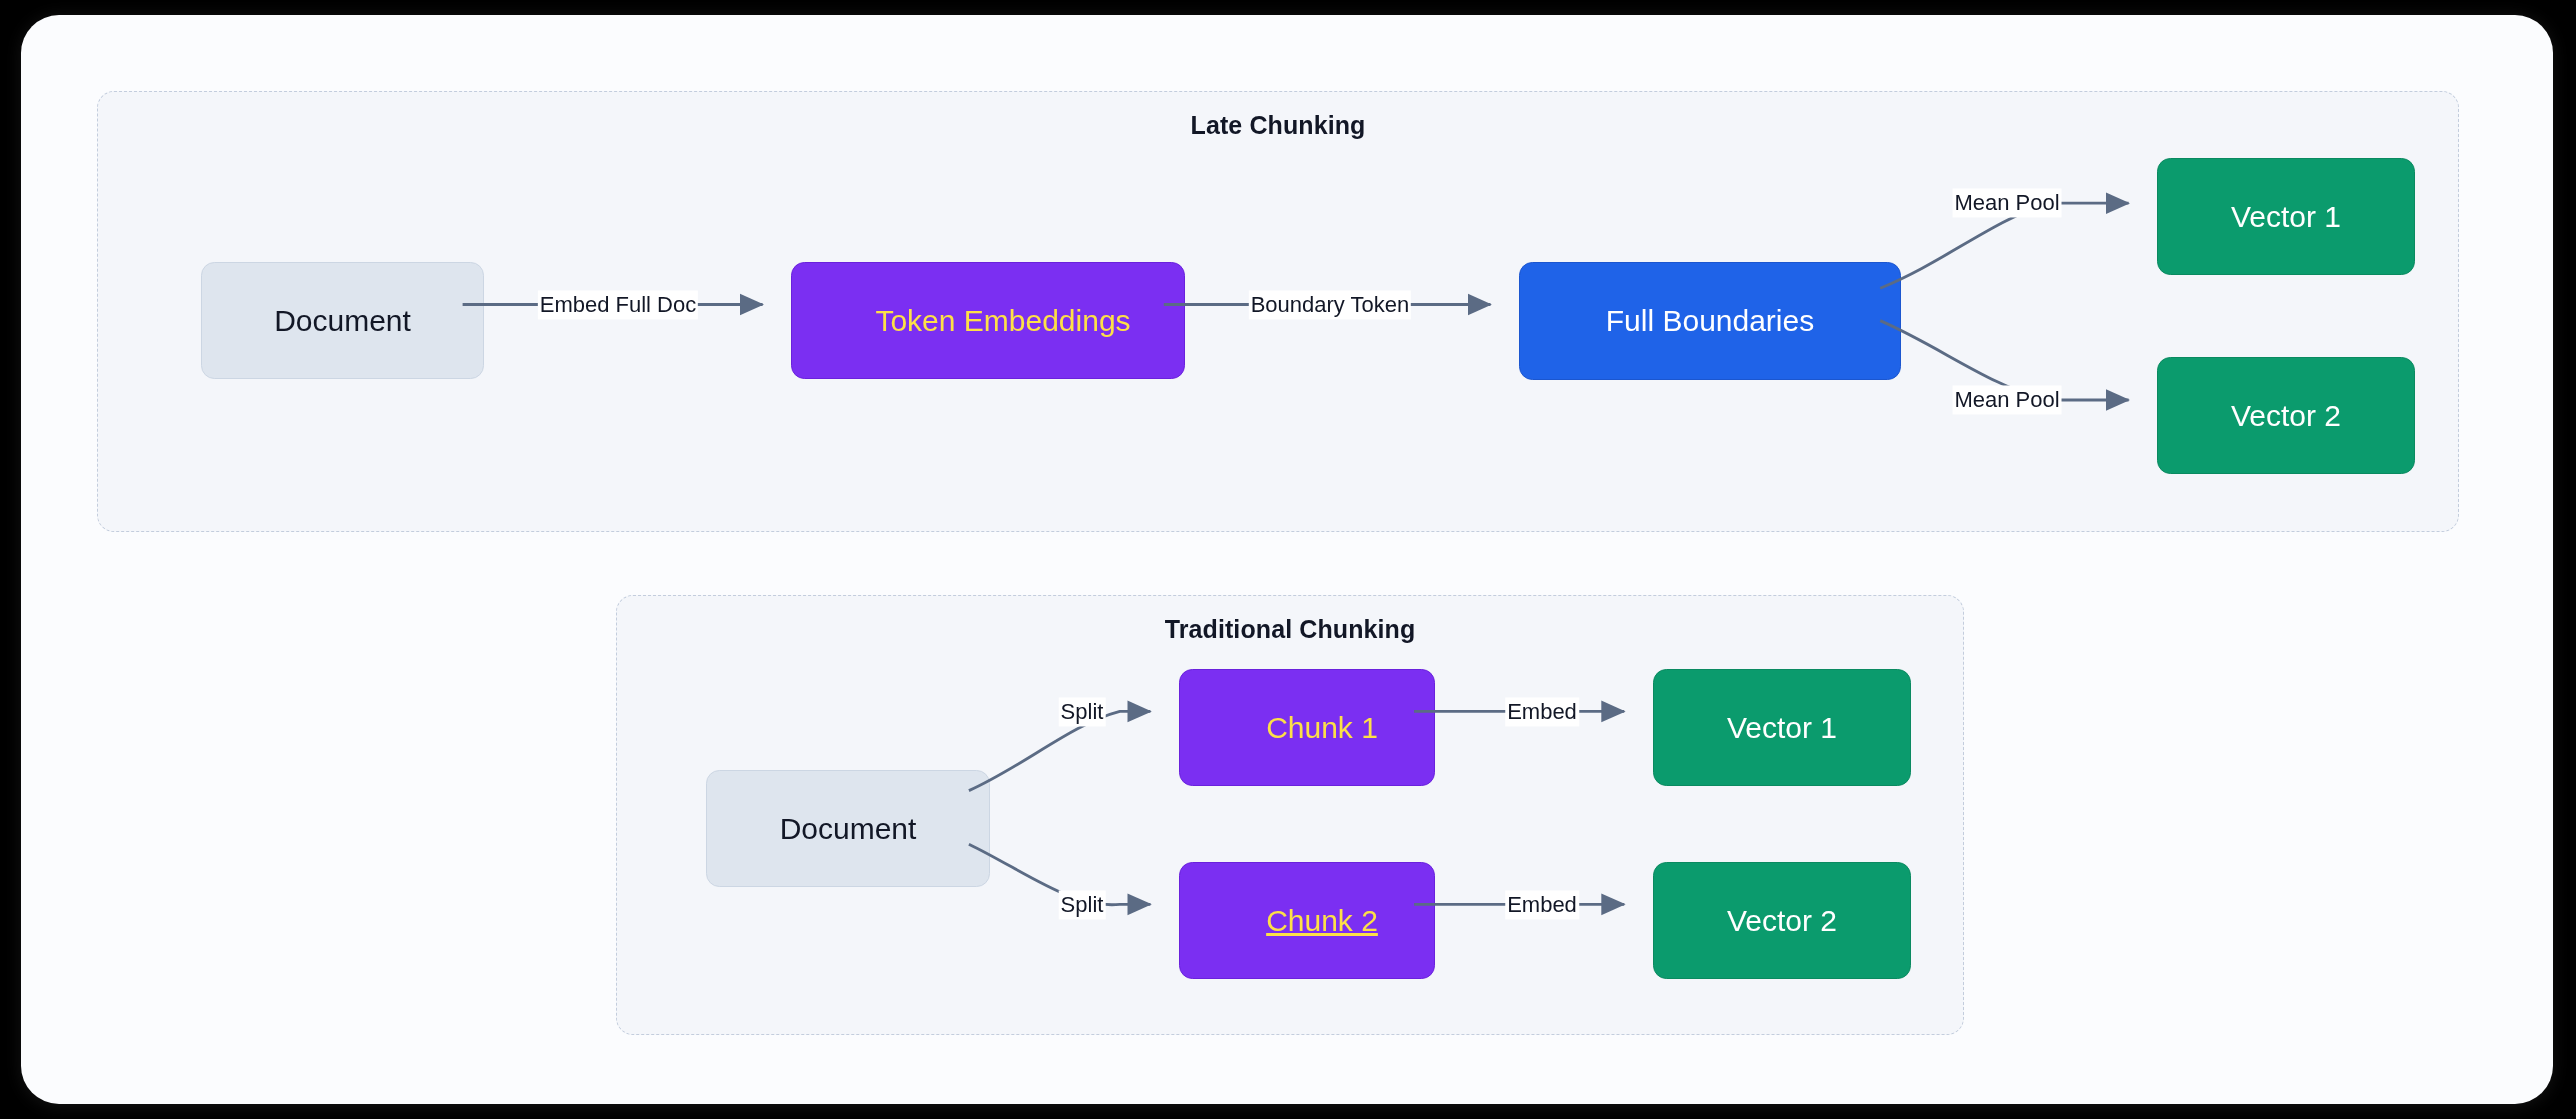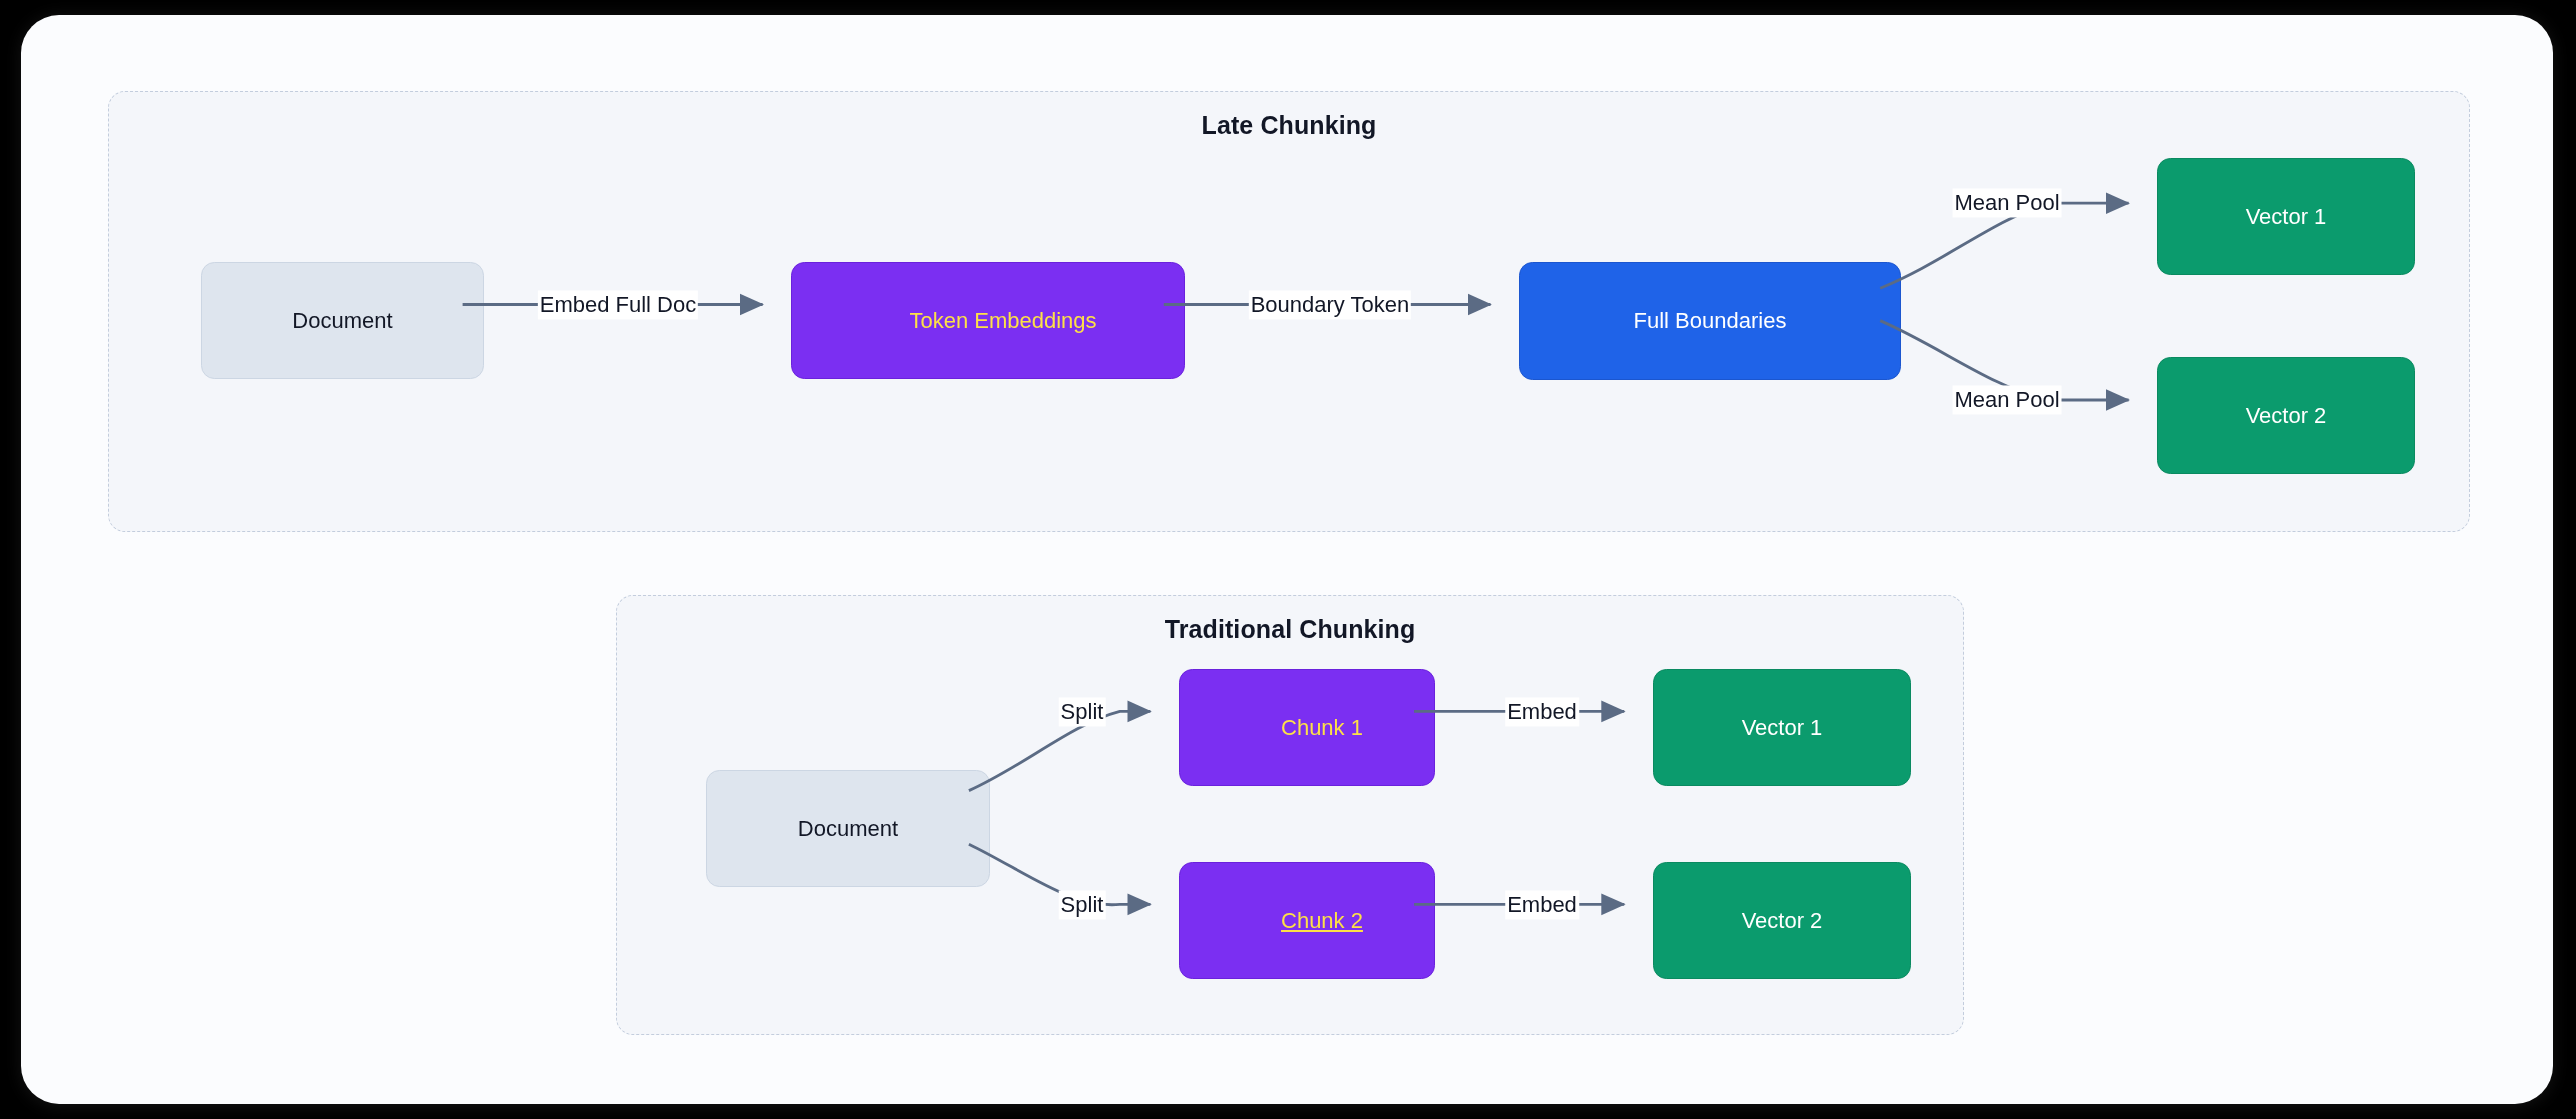--- a/index.html
+++ b/index.html
@@ -42,42 +42,42 @@
     top: 19px;
     left: 0;
     width: 100%;
     text-align: center;
     font-size: 25px;
     font-weight: bold;
     color: #121726;
     letter-spacing: 0.1px;
   }
   #subgraph-late {
-    left: 87px;
+    left: 76px;
     top: 76px;
     width: 2362px;
     height: 441px;
     padding-left: 9px;
   }
   #subgraph-trad {
     left: 595px;
     top: 580px;
     width: 1348px;
     height: 440px;
   }
 
   
   .node {
     position: absolute;
     box-sizing: border-box;
     display: flex;
     align-items: center;
     justify-content: center;
     border-radius: 13.4px;
-    font-size: 22px;
+    font-size: 30px;
     text-align: center;
     line-height: 1.2;
     white-space: nowrap;
   }
   .node-doc {
     background: #dee5ee;
     border: 1.9px solid #ccd6e3;
     color: #121726;
   }
   .node-purple {

